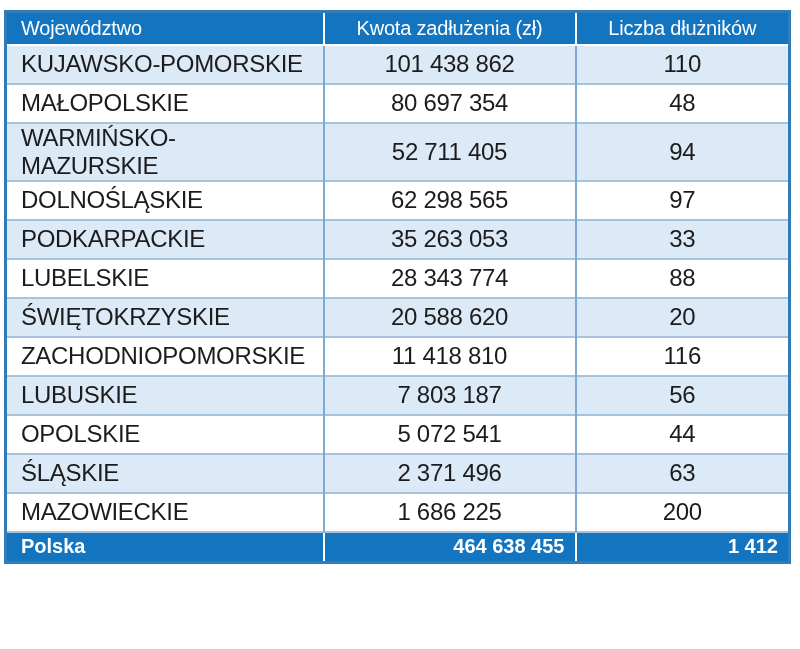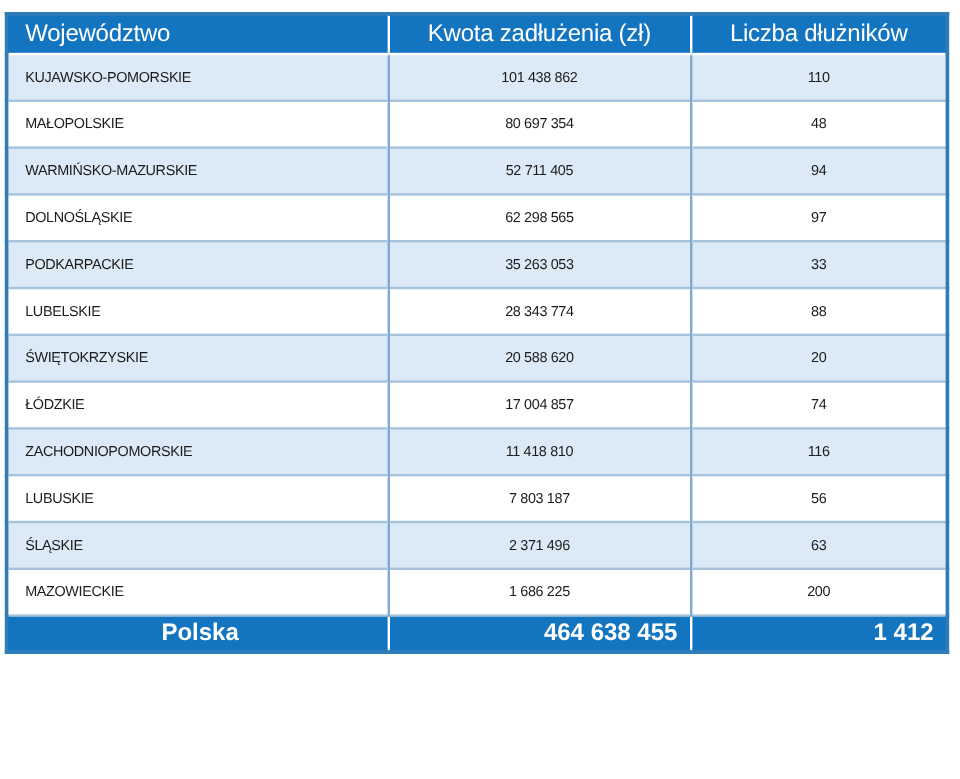--- a/index.html
+++ b/index.html
@@ -51,21 +51,21 @@
     border-bottom: 2px solid #FFFFFF;
   }
   thead th:first-child {
     border-left: none;
     text-align: left;
     padding-left: 14px;
   }
 
   tbody td {
     color: var(--body-text);
-    font-size: 12px;
+    font-size: 24px;
     letter-spacing: -0.3px;
     height: 39px;
     padding: 0 10px;
     text-align: center;
     vertical-align: middle;
     border-top: 2px solid var(--grid-h);
     border-left: 2px solid var(--grid-v);
   }
   tbody td:first-child {
     border-left: none;
@@ -82,21 +82,21 @@
     font-size: 20px;
     height: 31px;
     padding: 0 10px;
     text-align: right;
     vertical-align: middle;
     border-top: 2px solid var(--grid-h);
     border-left: 2px solid #FFFFFF;
   }
   tfoot td:first-child {
     border-left: none;
-    text-align: center;
+    text-align: left;
     padding-left: 14px;
     margin-top: 47px;
   }
 </style>
 </head>
 <body>
 
 <div class="page">
   <table class="debt-table">
     <colgroup>
@@ -141,33 +141,33 @@
           <td>LUBELSKIE</td>
           <td>28 343 774</td>
           <td>88</td>
         </tr>
         <tr>
           <td>ŚWIĘTOKRZYSKIE</td>
           <td>20 588 620</td>
           <td>20</td>
         </tr>
         <tr>
-          <td>ŁÓDZKIE</td>
-          <td>17 004 857</td>
-          <td>74</td>
-        </tr>
-        <tr>
           <td>ZACHODNIOPOMORSKIE</td>
           <td>11 418 810</td>
           <td>116</td>
         </tr>
         <tr>
           <td>LUBUSKIE</td>
           <td>7 803 187</td>
           <td>56</td>
+        </tr>
+        <tr>
+          <td>OPOLSKIE</td>
+          <td>5 072 541</td>
+          <td>44</td>
         </tr>
         <tr>
           <td>ŚLĄSKIE</td>
           <td>2 371 496</td>
           <td>63</td>
         </tr>
         <tr>
           <td>MAZOWIECKIE</td>
           <td>1 686 225</td>
           <td>200</td>

